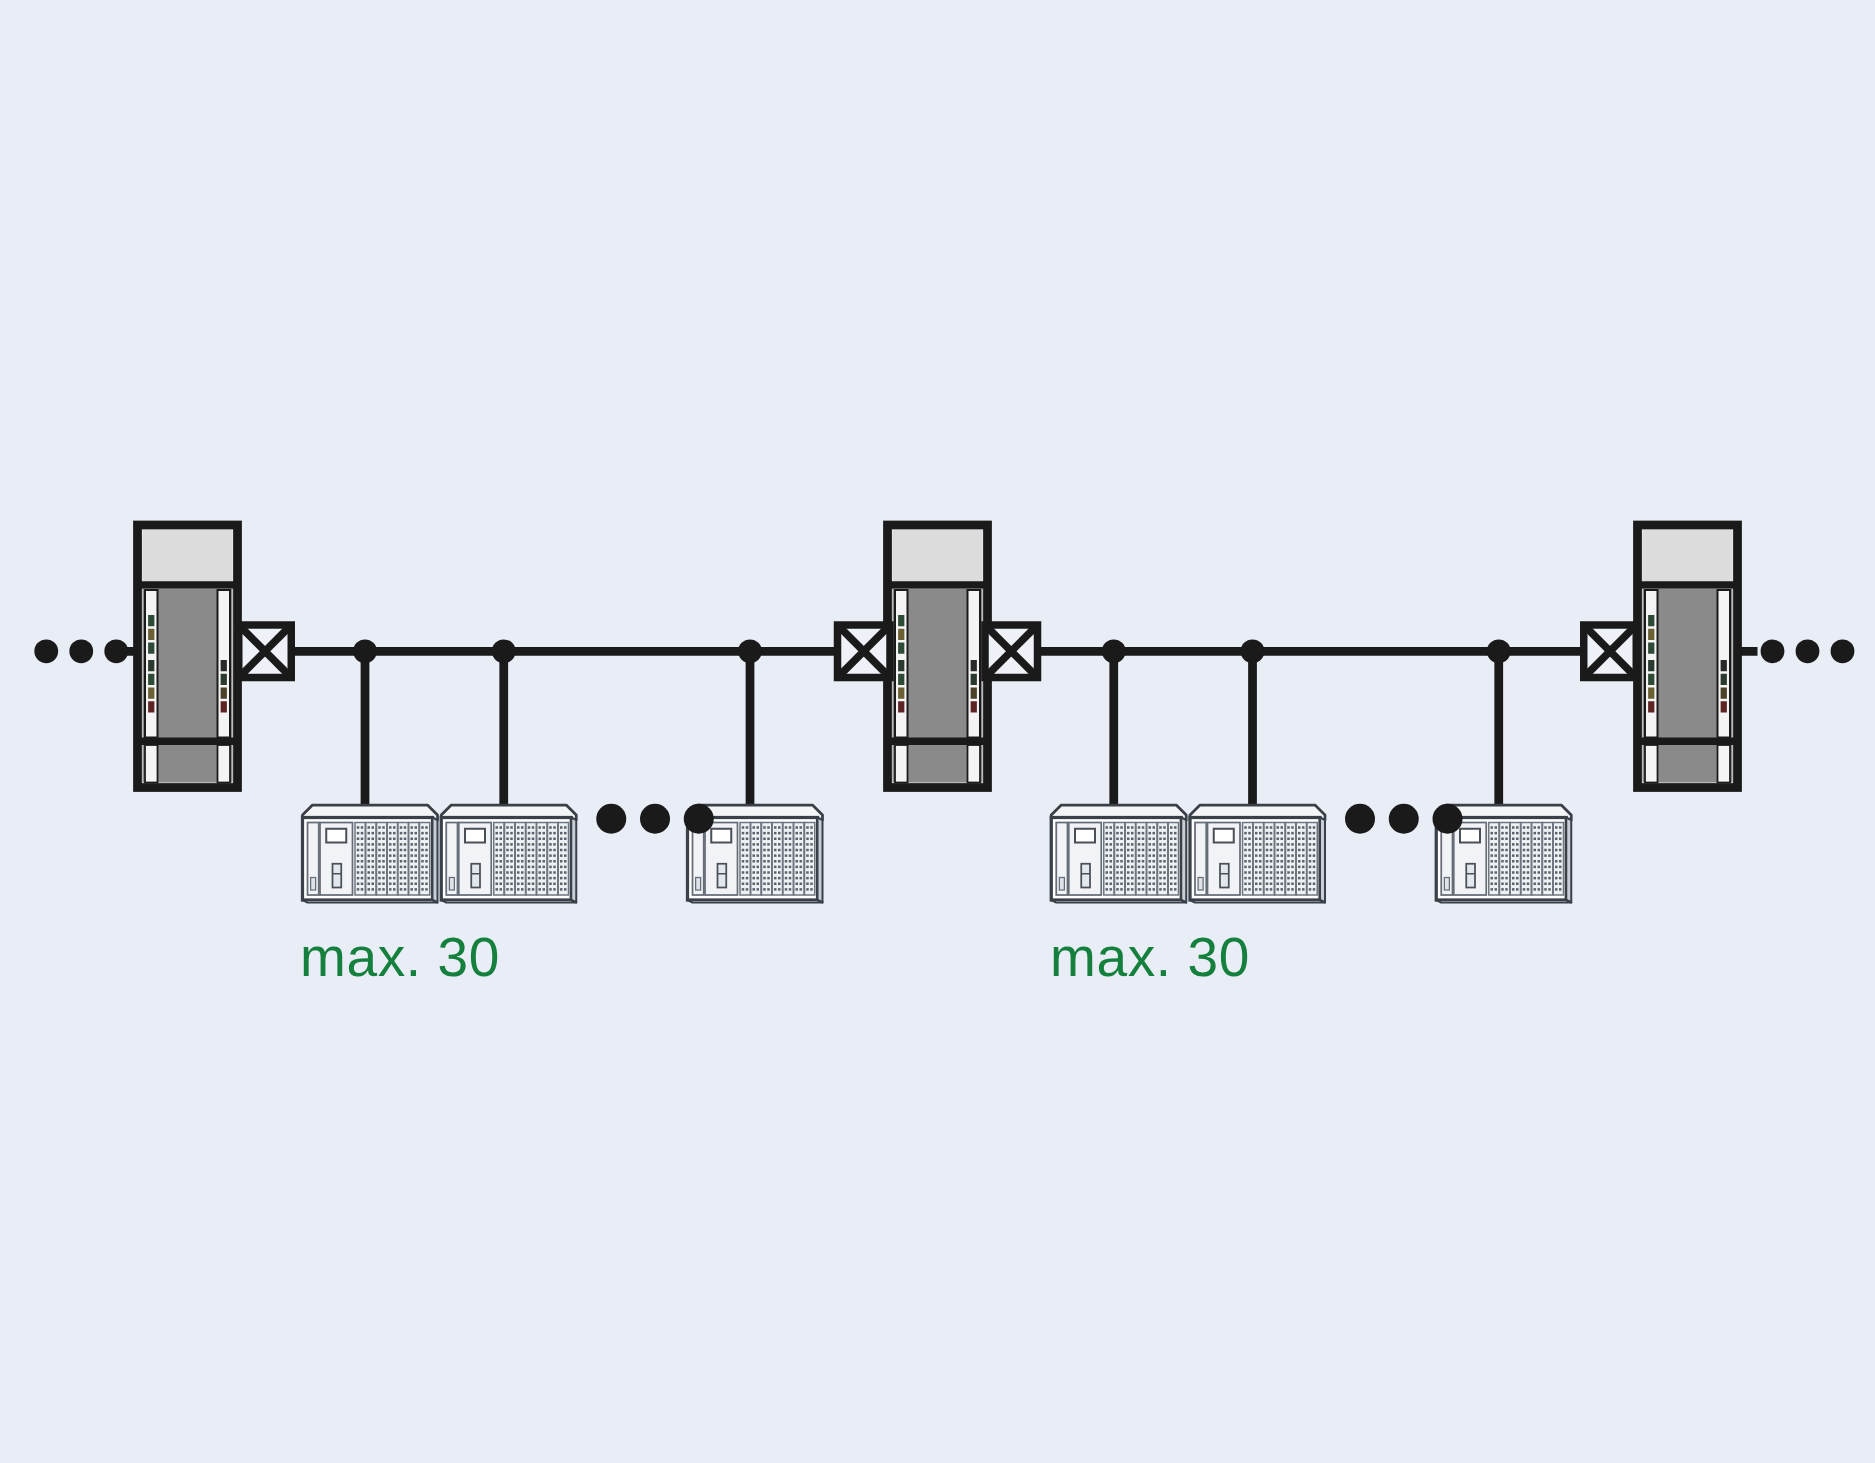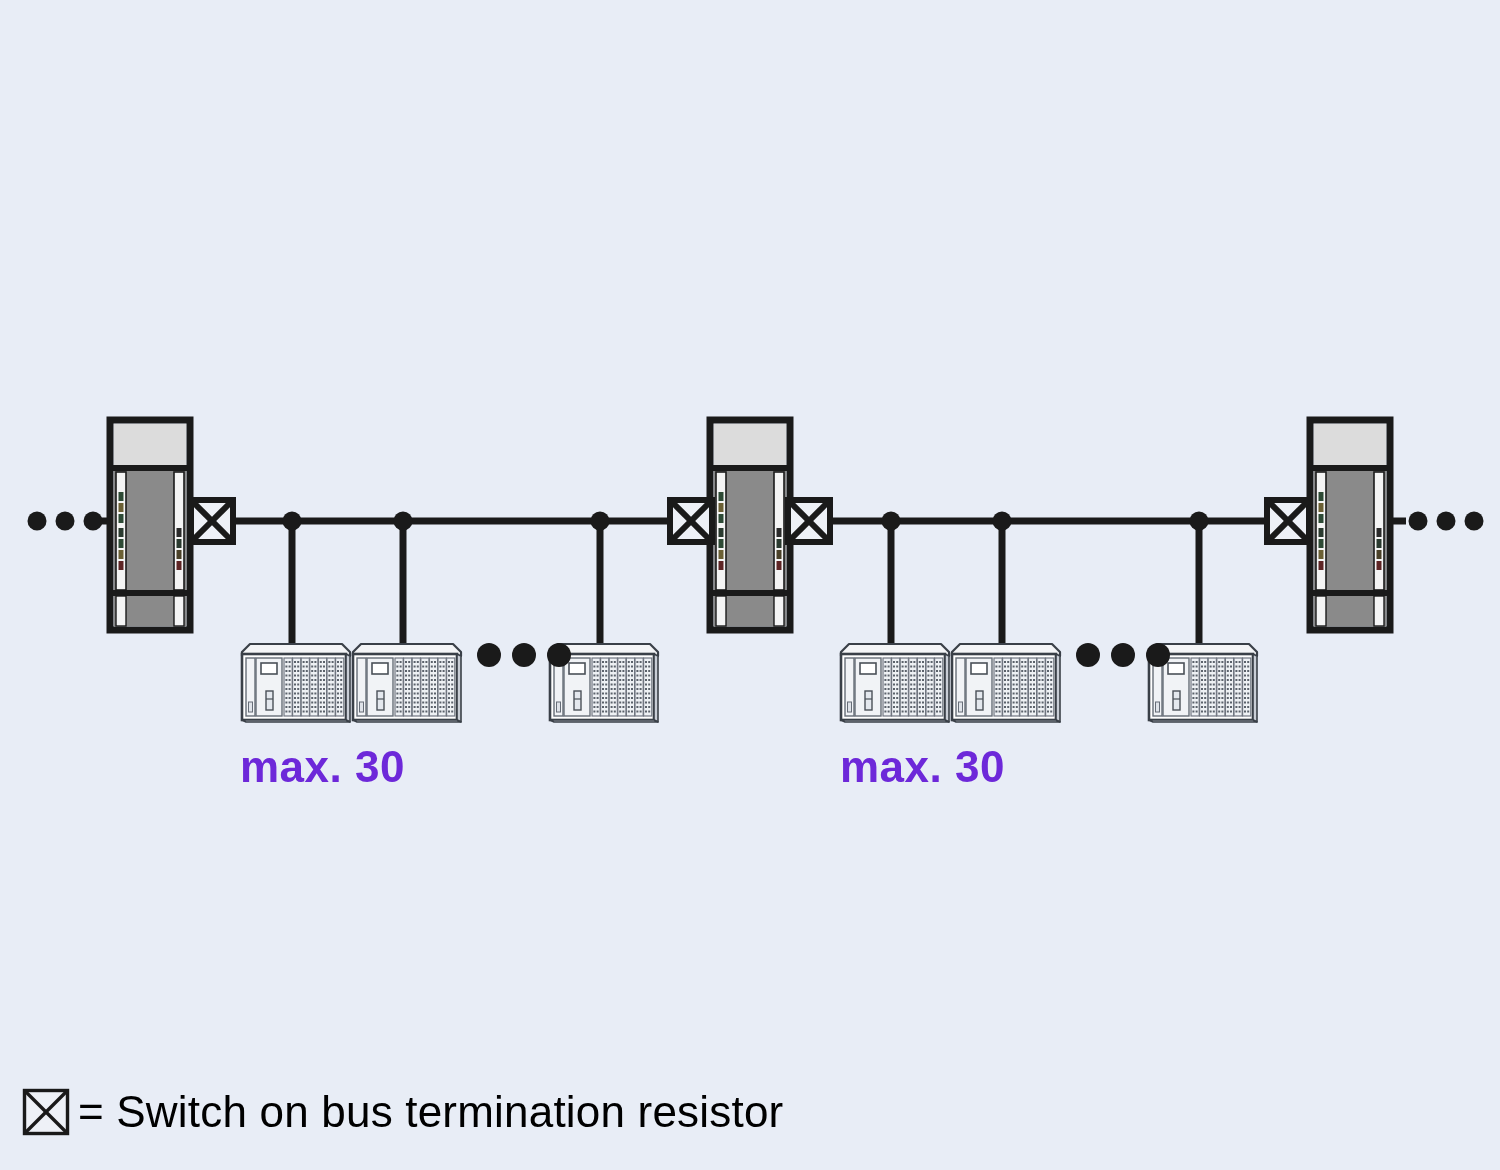--- a/index.html
+++ b/index.html
@@ -22,22 +22,22 @@
   #diagram-svg {
     position: absolute;
     left: 0;
     top: 0;
     width: 1500px;
     height: 1170px;
   }
   .lbl {
     position: absolute;
     font-family: "Liberation Sans", sans-serif;
-    font-weight: bold;
-    color: #6d28d9;
+    font-weight: normal;
+    color: #15803d;
     white-space: nowrap;
   }
   .lbl-max {
     font-size: 44px;
     letter-spacing: 0.5px;
   }
   .lbl-legend {
     font-size: 44px;
     letter-spacing: 0.2px;
   }
@@ -280,22 +280,14 @@
       <circle cx="1088" cy="655" r="12" fill="#1a1a1a"></circle>
       <circle cx="1123" cy="655" r="12" fill="#1a1a1a"></circle>
       <circle cx="1158" cy="655" r="12" fill="#1a1a1a"></circle>
     </g>
   </svg>
 
   <div class="lbl lbl-max" style="left:240px; top:742px;">max. 30</div>
 
   <div class="lbl lbl-max" style="left:840px; top:742px;">max. 30</div>
 
-  <div id="legend-row">
-    <svg id="legend-symbol" viewBox="0 0 48 48">
-      <rect x="2.5" y="2.5" width="43" height="43" fill="#eef1f7" stroke="#1a1a1a" stroke-width="3.4"></rect>
-      <line x1="2.5" y1="2.5" x2="45.5" y2="45.5" stroke="#1a1a1a" stroke-width="3.4"></line>
-      <line x1="45.5" y1="2.5" x2="2.5" y2="45.5" stroke="#1a1a1a" stroke-width="3.4"></line>
-    </svg>
-    <span id="legend-text" class="lbl-legend">= Switch on bus termination resistor</span>
-  </div>
 
 </div>
 
 </body></html>

